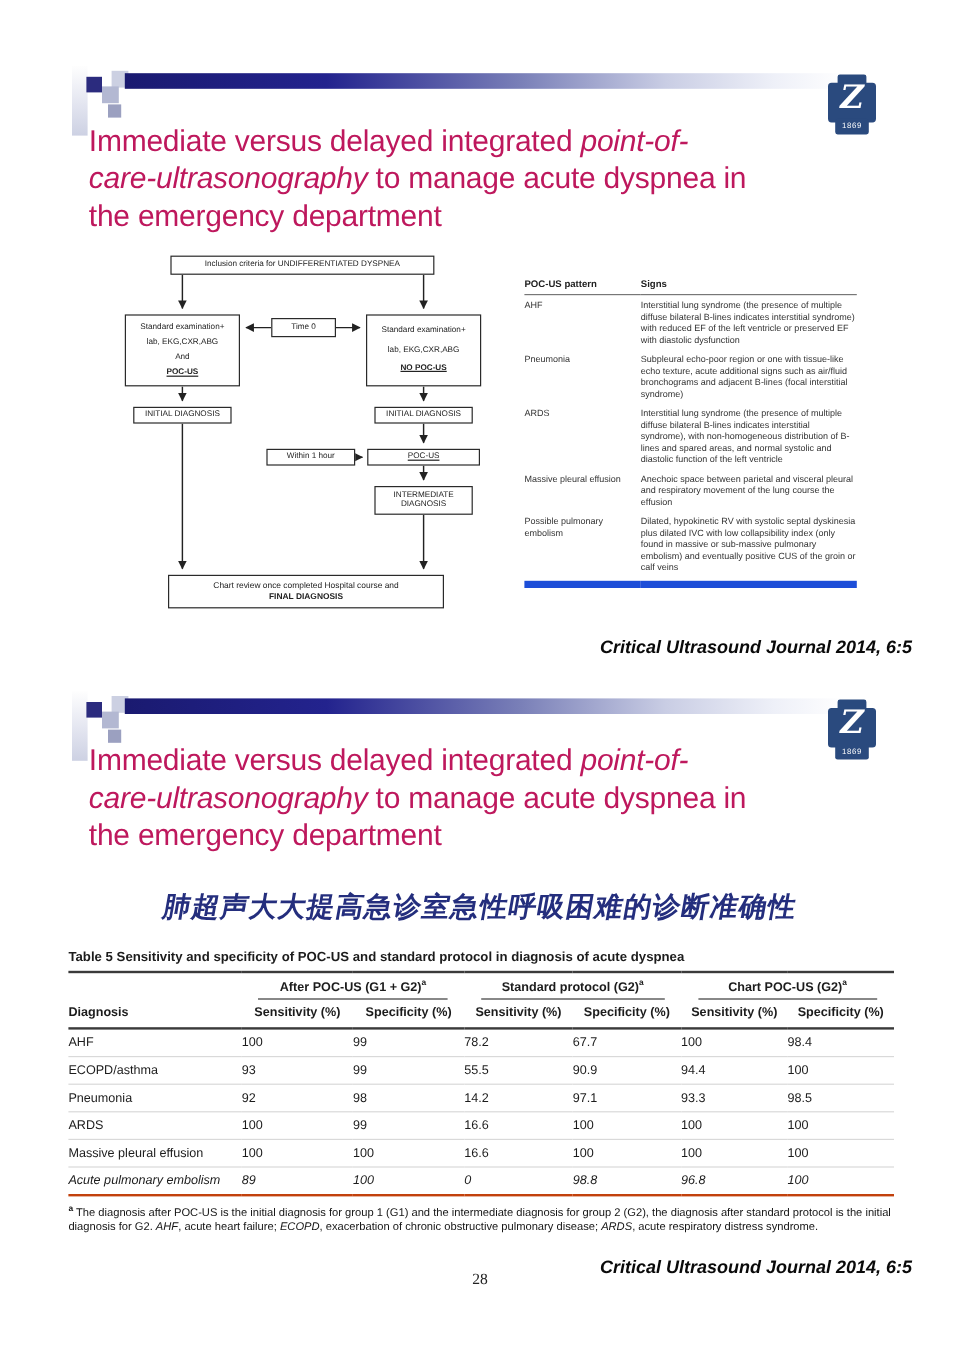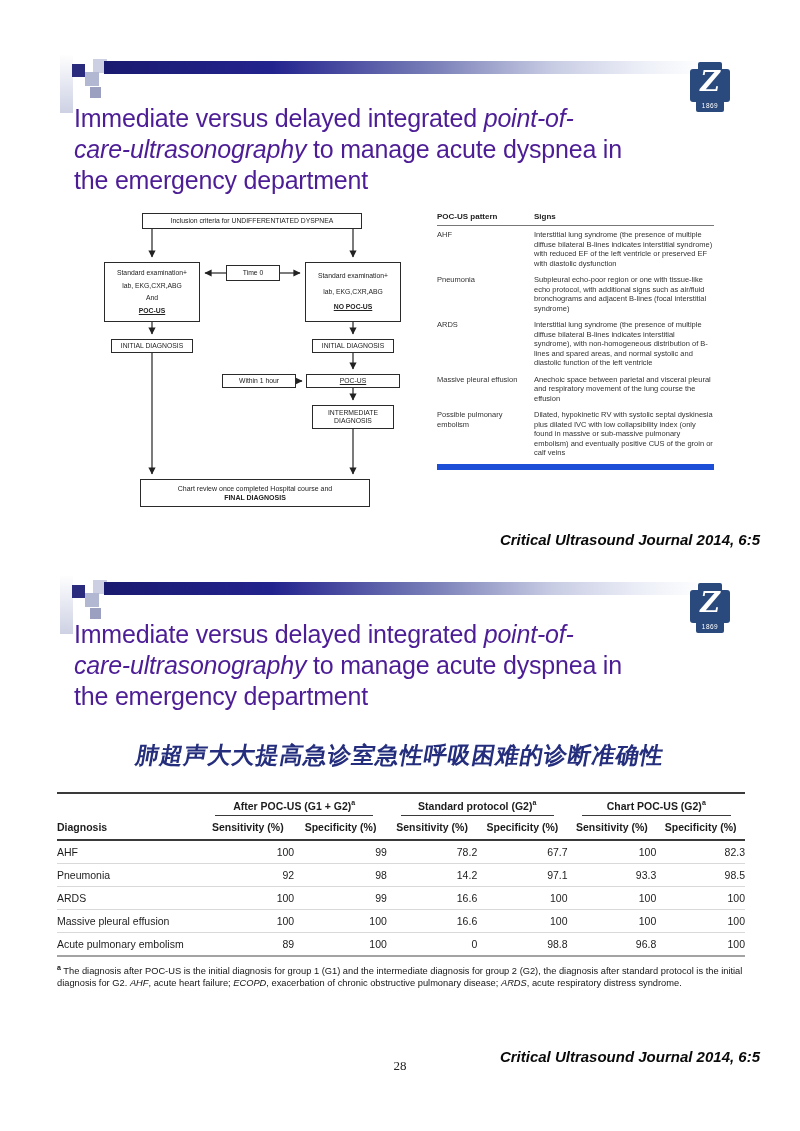--- a/index.html
+++ b/index.html
@@ -24,21 +24,21 @@
   .logo .tab-top { position:absolute; left:8px; top:0; width:24px; height:11px; background:var(--navy,#2a4a7e); border-radius:2px; }
   .logo .body    { position:absolute; left:0; top:7px; width:40px; height:33px; background:var(--navy,#2a4a7e); border-radius:3px; }
   .logo .tab-bot { position:absolute; left:6px; top:37px; width:28px; height:13px; background:var(--navy,#2a4a7e); border-radius:2px; }
   .logo .z { position:absolute; left:0; top:4px; width:40px; text-align:center; color:#fff;
              font-family:"DejaVu Serif", serif; font-style:italic; font-weight:bold; font-size:27px; line-height:32px; }
   .logo .year { position:absolute; left:6px; top:38px; width:28px; text-align:center; color:#fff;
                 font-size:6.5px; line-height:11px; letter-spacing:0.5px; }
 
   
   .slide-title { position:absolute; left:74px; width:548px; font-size:25px; line-height:31px;
-                 color:#4c1d95; letter-spacing:-0.2px; }
+                 color:#be185d; letter-spacing:-0.2px; }
   .slide-title em { font-style:italic; }
   #title1 { top:103px; } #title2 { top:619px; }
 
   
   .flow { position:absolute; left:88px; top:205px; width:320px; height:305px; }
   .flow svg { position:absolute; left:0; top:0; }
   .fc-box { position:absolute; background:#fff; border:1.5px solid #2a2a2a; text-align:center;
             font-size:6.8px; line-height:8.5px; color:#222;
             display:flex; flex-direction:column; align-items:center; justify-content:center; }
   .fc-thin { border-width:1px; }
@@ -53,21 +53,21 @@
   .b-inter { left:224px; top:200px; width:82px;  height:24px; padding:1px 4px; }
   .b-final { left:52px;  top:274px; width:230px; height:28px; font-size:7px; line-height:9px; }
   .bu { font-weight:bold; text-decoration:underline; }
   .u  { text-decoration:underline; }
   .fc-bold { font-weight:bold; }
 
   
   .t3 { position:absolute; left:437px; top:208px; width:277px; color:#333; }
   .t3-title { font-weight:bold; font-size:9px; line-height:11.5px; color:#222;
               padding-bottom:5px; border-bottom:1.5px solid #777; }
-  .t3 table { width:100%; border-collapse:collapse; }
+  .t3 table { width:100%; border-collapse:collapse;margin-top:20px; }
   .t3 th { text-align:left; font-size:8px; padding:4px 0 4px; border-bottom:1px solid #777; color:#222; }
   .t3 td { vertical-align:top; font-size:7.5px; line-height:9.5px; padding:4px 0 3px; }
   .t3 td.pat { width:97px; padding-right:6px; }
   .t3 tr:last-child td { border-bottom:6px solid #1d4ed8; padding-bottom:6px; }
 
   
   .citation { position:absolute; left:400px; width:360px; text-align:right;
               font-weight:bold; font-style:italic; font-size:15px; color:#0a0a0a; }
   #cite1 { top:531px; } #cite2 { top:1048px; }
   .pageno { position:absolute; left:384px; top:1058px; width:32px; text-align:center;
@@ -81,22 +81,22 @@
   
   .t5 { position:absolute; left:57px; top:792px; width:688px; color:#1c1c1c; }
   .t5-title { font-weight:bold; font-size:11px; padding-bottom:5px; }
   .t5 table { width:100%; border-collapse:collapse; border-top:2px solid #3a3a3a; }
   .t5 th, .t5 td { font-size:10.5px; }
   .t5 .grp { padding-top:5px; }
   .t5 .grp > div { border-bottom:1.5px solid #3a3a3a; padding-bottom:3px; margin:0 14px;
                    text-align:center; font-weight:bold; }
   .t5 .sub th { font-weight:bold; text-align:center; padding:5px 0 6px; border-bottom:2px solid #3a3a3a; }
   .t5 .sub th:first-child, .t5 td.diag { text-align:left; }
-  .t5 td { text-align:right; padding:5px 0; border-bottom:1px solid #d9d9d9; }
-  .t5 tr.last td { border-bottom:2px solid #a3a3a3; }
+  .t5 td { text-align:left; padding:5px 0; border-bottom:1px solid #d9d9d9; }
+  .t5 tr.last td { border-bottom:2px solid #c2410c;font-style:italic; }
   .t5 col.c-diag { width:21%; }
   .t5 sup { font-size:7px; }
   .t5-note { padding-top:5px; font-size:9.3px; line-height:12.5px; color:#151515; }
   .t5-note sup { font-size:7px; font-weight:bold; }
   .t5-note i { font-style:italic; }
 </style>
 </head>
 <body>
 
 <div class="page">
@@ -184,21 +184,21 @@
           <th>Signs</th>
         </tr>
       </thead>
       <tbody>
         <tr>
           <td class="pat">AHF</td>
           <td>Interstitial lung syndrome (the presence of multiple diffuse bilateral B-lines indicates interstitial syndrome) with reduced EF of the left ventricle or preserved EF with diastolic dysfunction</td>
         </tr>
         <tr>
           <td class="pat">Pneumonia</td>
-          <td>Subpleural echo-poor region or one with tissue-like echo protocol, with additional signs such as air/fluid bronchograms and adjacent B-lines (focal interstitial syndrome)</td>
+          <td>Subpleural echo-poor region or one with tissue-like echo texture, acute additional signs such as air/fluid bronchograms and adjacent B-lines (focal interstitial syndrome)</td>
         </tr>
         <tr>
           <td class="pat">ARDS</td>
           <td>Interstitial lung syndrome (the presence of multiple diffuse bilateral B-lines indicates interstitial syndrome), with non-homogeneous distribution of B-lines and spared areas, and normal systolic and diastolic function of the left ventricle</td>
         </tr>
         <tr>
           <td class="pat">Massive pleural effusion</td>
           <td>Anechoic space between parietal and visceral pleural and respiratory movement of the lung course the effusion</td>
         </tr>
         <tr>
@@ -227,20 +227,21 @@
     </div>
   </div>
 
   <div class="slide-title" id="title2"><span>Immediate versus delayed integrated </span><em>point-of-care-ultrasonography</em><span> to manage acute dyspnea in the emergency department</span></div>
 
   <div class="headline">
     <span>肺超声大大提高急诊室急性呼吸困难的诊断准确性</span>
   </div>
 
   <div class="t5">
+    <div class="t5-title">Table 5 Sensitivity and specificity of POC-US and standard protocol in diagnosis of acute dyspnea</div>
     <table>
       <colgroup>
         <col class="c-diag">
           <col>
           <col>
           <col>
           <col>
           <col>
           <col>
       </colgroup>
@@ -268,21 +269,30 @@
         </tr>
       </thead>
       <tbody>
         <tr>
           <td class="diag">AHF</td>
           <td>100</td>
           <td>99</td>
           <td>78.2</td>
           <td>67.7</td>
           <td>100</td>
-          <td>82.3</td>
+          <td>98.4</td>
+        </tr>
+        <tr>
+          <td class="diag">ECOPD/asthma</td>
+          <td>93</td>
+          <td>99</td>
+          <td>55.5</td>
+          <td>90.9</td>
+          <td>94.4</td>
+          <td>100</td>
         </tr>
         <tr>
           <td class="diag">Pneumonia</td>
           <td>92</td>
           <td>98</td>
           <td>14.2</td>
           <td>97.1</td>
           <td>93.3</td>
           <td>98.5</td>
         </tr>

